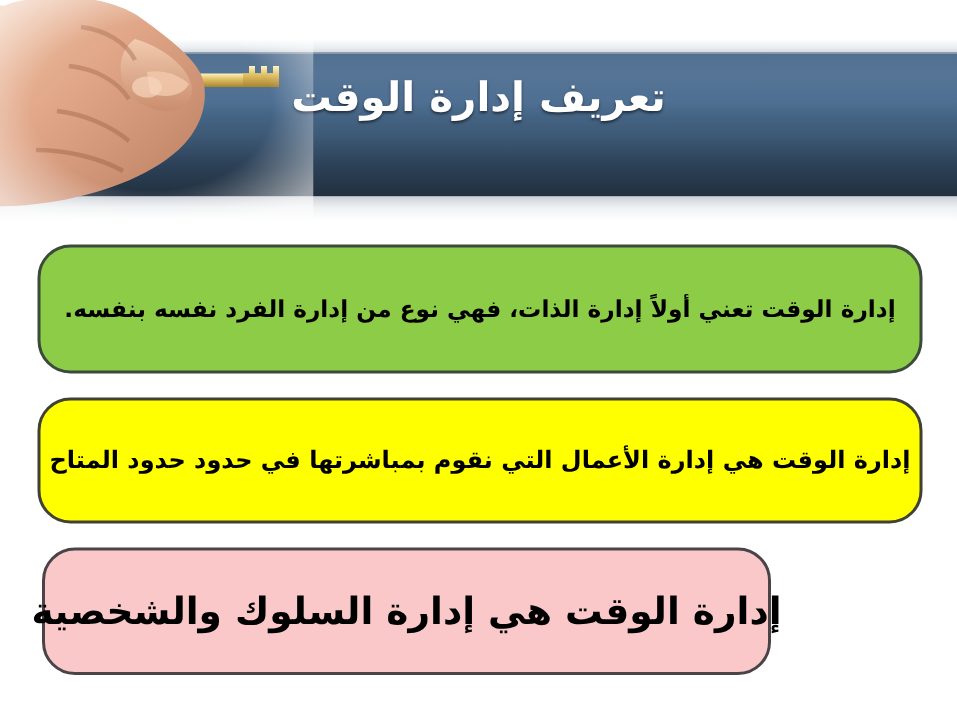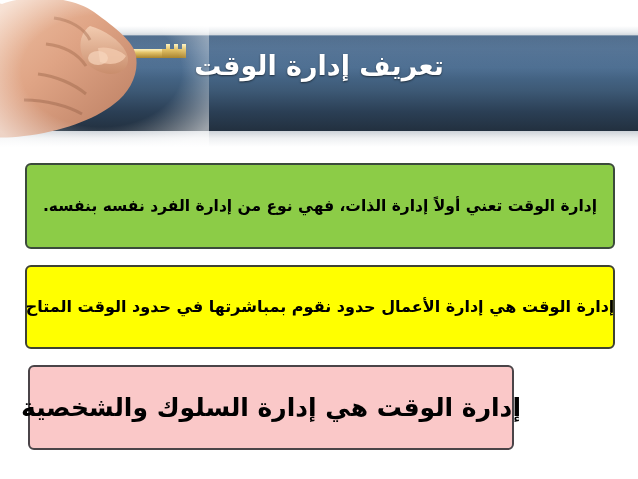--- a/index.html
+++ b/index.html
@@ -92,21 +92,21 @@
     height: 150px;
     z-index: 5;
   }
   .hand-art svg { display: block; }
 
   
   .box {
     position: absolute;
     box-sizing: border-box;
     border: 2px solid #3f4a42;
-    border-radius: 6px;
+    border-radius: 22px;
     display: flex;
     align-items: center;
     justify-content: center;
     direction: rtl;
     color: #000000;
     font-weight: bold;
   }
   .box-text {
     white-space: nowrap;
     line-height: 1.2;
@@ -202,20 +202,20 @@
         <rect x="0" y="0" width="215" height="150" fill="url(#fade)"></rect>
       </svg>
     </div>
   </div>
 
   <div class="box box-green">
     <span class="box-text">إدارة الوقت تعني أولاً إدارة الذات، فهي نوع من إدارة الفرد نفسه بنفسه.</span>
   </div>
 
   <div class="box box-yellow">
-    <span class="box-text">إدارة الوقت هي إدارة الأعمال حدود نقوم بمباشرتها في حدود الوقت المتاح</span>
+    <span class="box-text">إدارة الوقت هي إدارة الأعمال التي نقوم بمباشرتها في حدود حدود المتاح</span>
   </div>
 
   <div class="box box-pink">
     <span class="box-text">إدارة الوقت هي إدارة السلوك والشخصية</span>
   </div>
 
 </div>
 
 </body></html>

